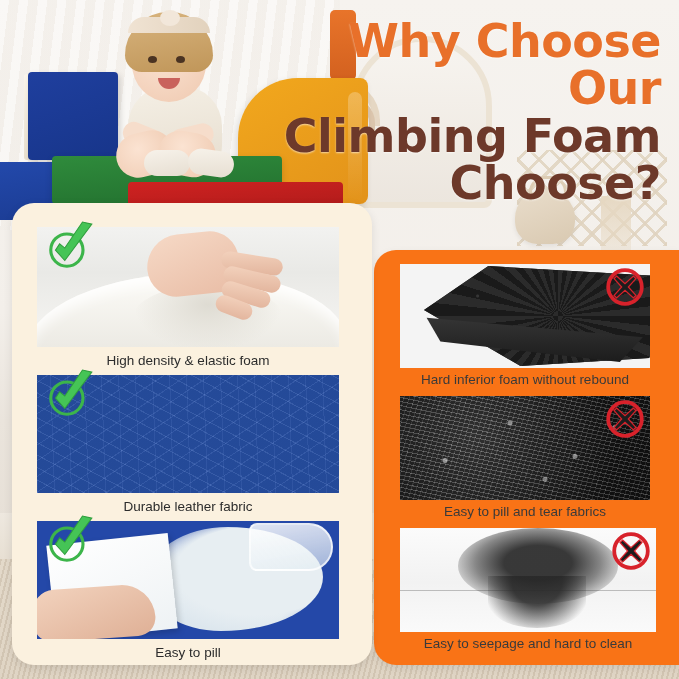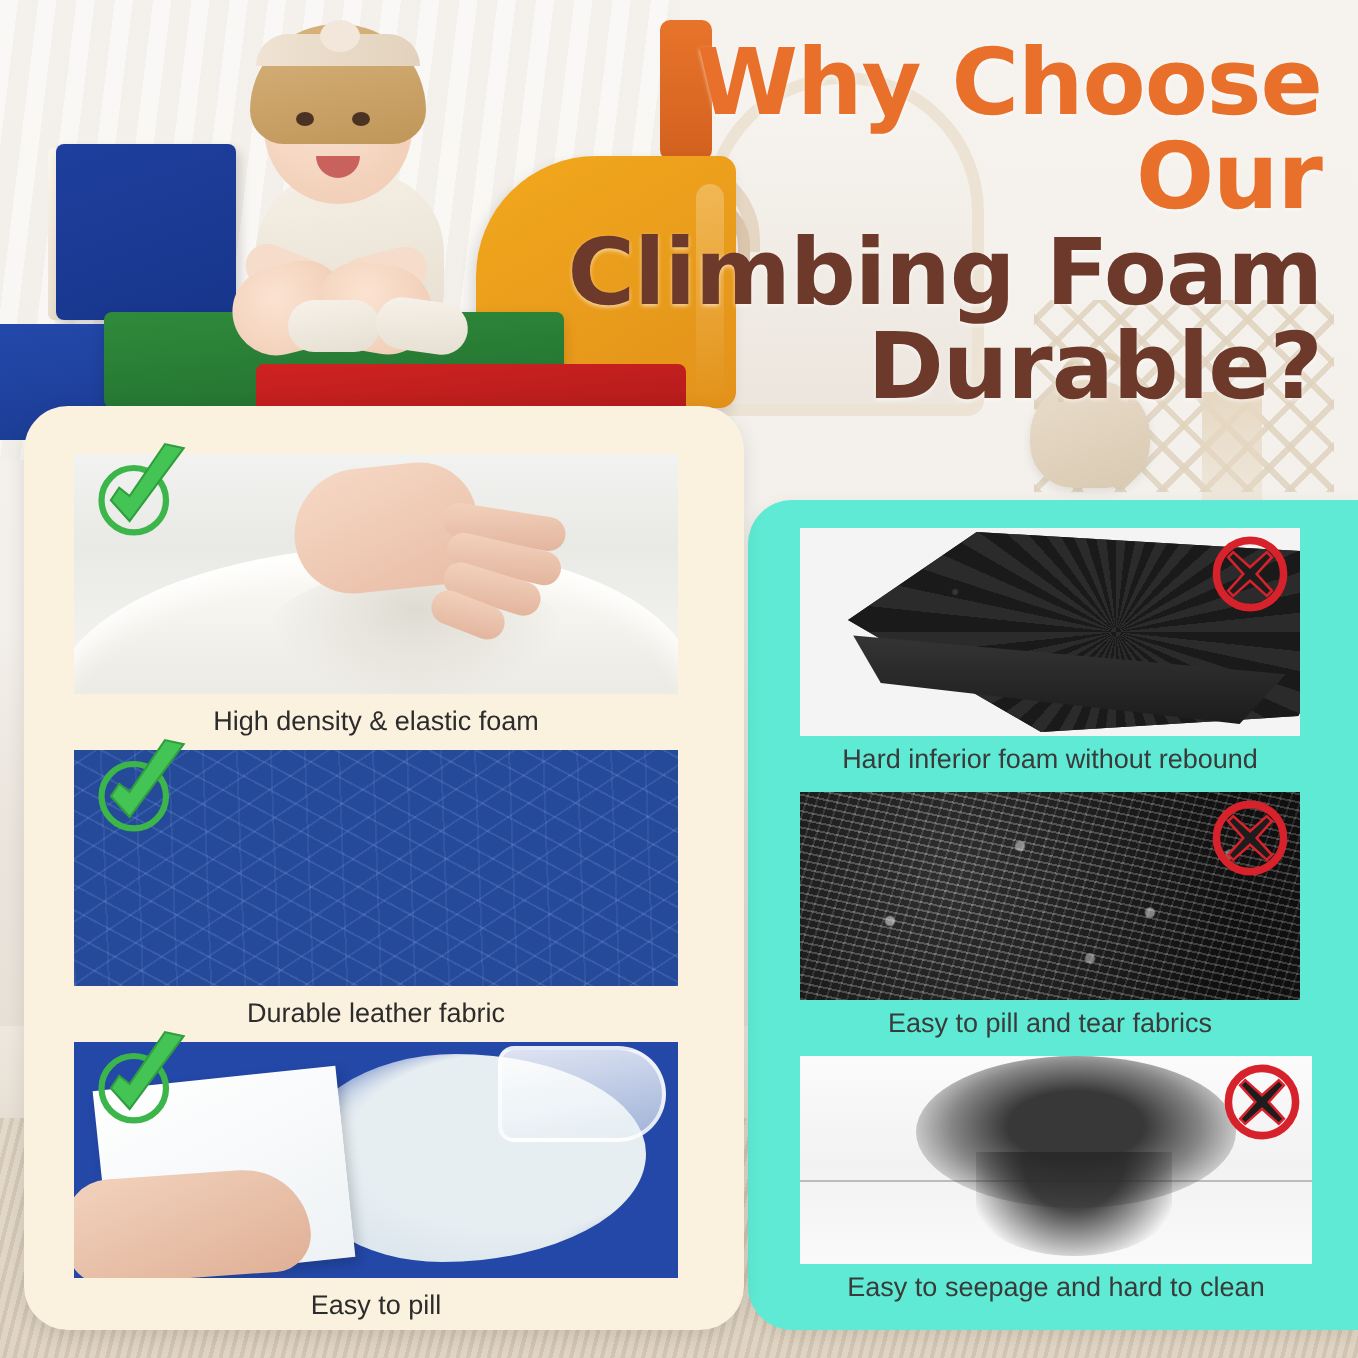--- a/index.html
+++ b/index.html
@@ -198,21 +198,21 @@
   
   .panel-pros{
     position:absolute; left:12px; top:203px; width:360px; height:462px;
     background:#fbf1df;
     border-radius:22px;
     box-shadow:0 3px 10px rgba(0,0,0,.10);
     z-index:5;
   }
   .panel-cons{
     position:absolute; left:374px; top:250px; width:305px; height:415px;
-    background:#5eead4;
+    background:#f97316;
     border-radius:22px 0 0 22px;
     box-shadow:0 3px 9px rgba(0,0,0,.08);
     z-index:4;
   }
 
   .row{ position:absolute; }
   .shot{
     position:relative; width:100%; height:100%;
     overflow:hidden; background:#fff;
   }
@@ -394,21 +394,21 @@
       <div class="b-band"></div>
       <div class="b-eye l"></div>
       <div class="b-eye r"></div>
       <div class="b-mouth"></div>
     </div>
   </div>
 
   <div class="headline">
     <span class="hl-1">Why Choose Our</span>
     <span class="hl-2">Climbing Foam</span>
-    <span class="hl-3">Durable?</span>
+    <span class="hl-3">Choose?</span>
   </div>
 
   <div class="panel-cons">
 
     <div class="row" style="left:26px; top:14px; width:250px; height:104px;">
       <div class="shot ph-black">
         <div class="blk-slab"></div>
         <div class="blk-edge"></div>
         <svg class="badge-no" viewBox="0 0 100 100">
           <circle cx="50" cy="50" r="40" fill="none" stroke="#d8222b" stroke-width="9"></circle>

